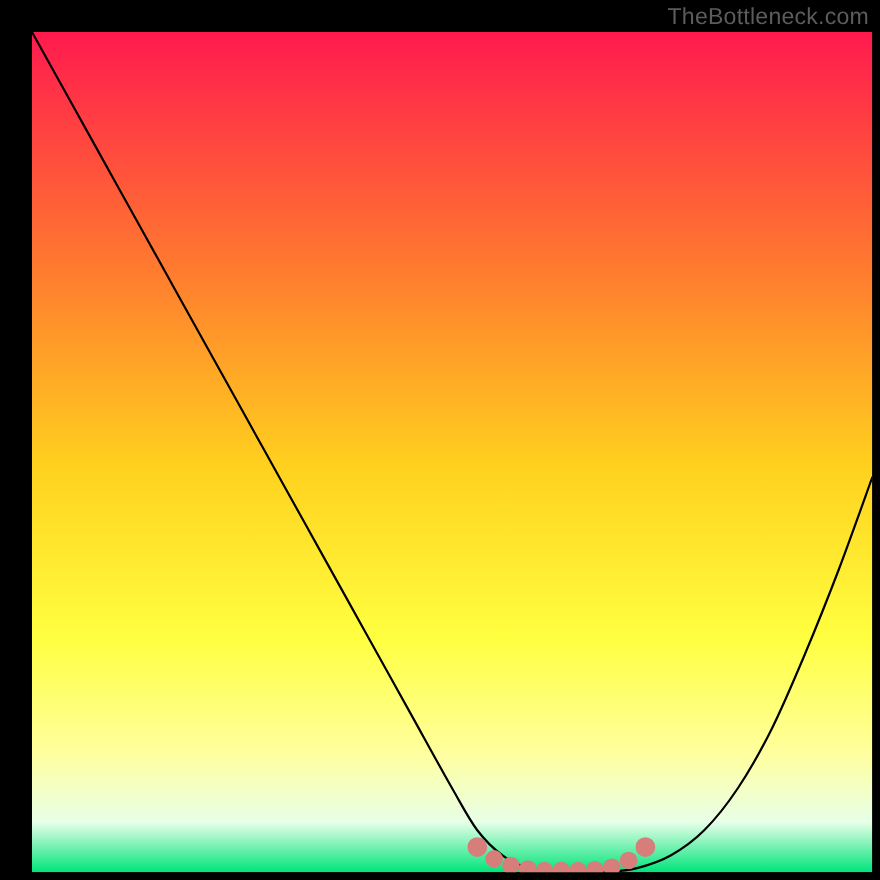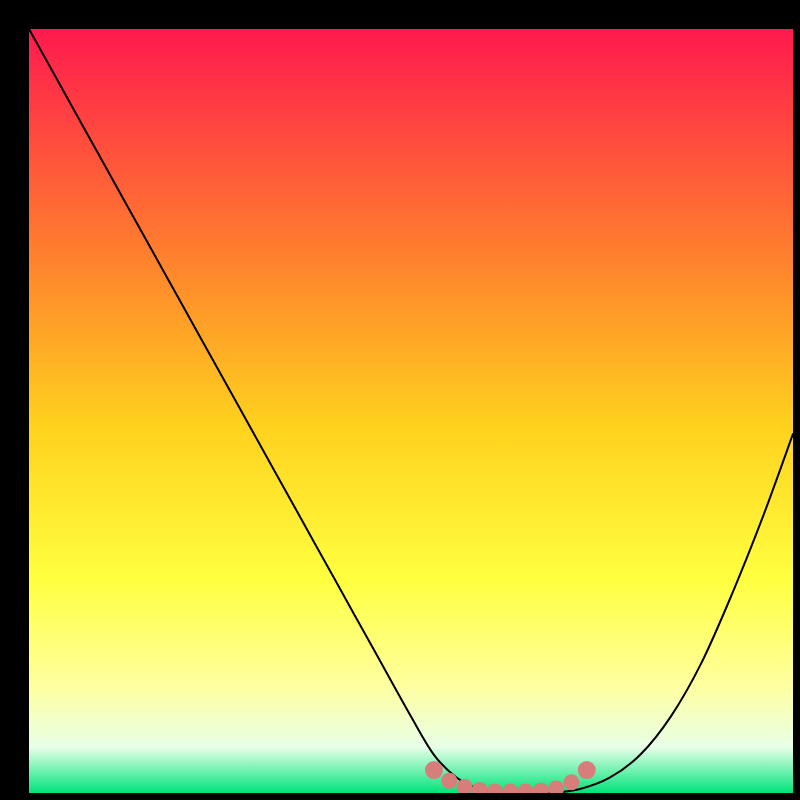--- a/index.html
+++ b/index.html
@@ -37,20 +37,21 @@
   }
   .plot svg {
     display: block;
   }
 </style>
 </head>
 <body>
 
 <div class="frame">
 
+  <div class="watermark">TheBottleneck.com</div>
 
   <div class="plot">
     <svg id="chart-svg" width="764" height="764" viewBox="0 0 764 764">
       <defs>
         <linearGradient id="bg-grad" x1="0" y1="0" x2="0" y2="1">
           <stop id="g0" offset="0%" stop-color="#ff1a4e"></stop>
           <stop id="g1" offset="28%" stop-color="#ff7a2f"></stop>
           <stop id="g2" offset="52%" stop-color="#ffd21e"></stop>
           <stop id="g3" offset="72%" stop-color="#ffff40"></stop>
           <stop id="g4" offset="86%" stop-color="#ffffa0"></stop>

